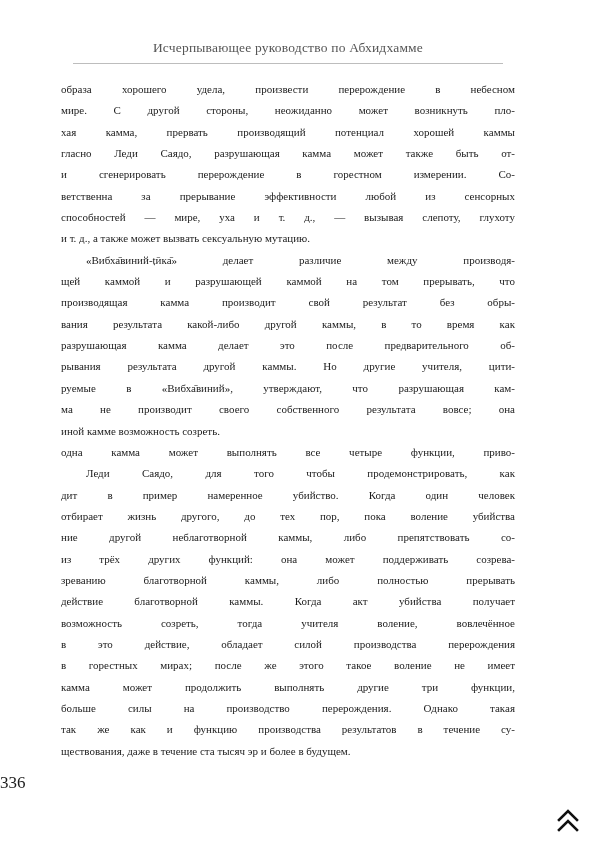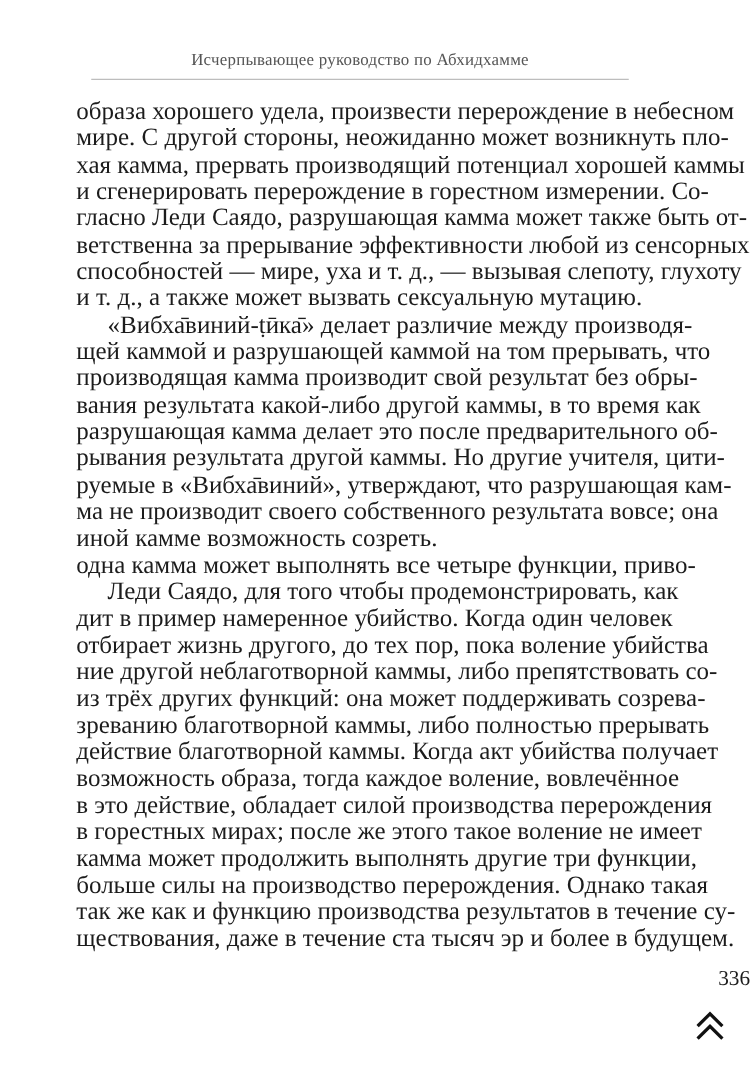--- a/index.html
+++ b/index.html
@@ -11,70 +11,70 @@
     font-family: "Liberation Serif", "DejaVu Serif", serif;
     font-size: 13.5px; color: #555555; letter-spacing: 0.2px;
   }
   .head-rule {
     position: absolute; left: 73px; top: 63px; width: 430px; height: 0;
     border-top: 1px solid #bdbdbd;
   }
   .body-text {
     position: absolute; left: 61px; top: 79px; width: 454px;
     font-family: "Liberation Serif", "DejaVu Serif", serif;
-    font-size: 20px; line-height: 21.35px; color: #1c1c1c;
+    font-size: 11px; line-height: 21.35px; color: #1c1c1c;
   }
   .line { display: block; white-space: nowrap; text-align: justify; text-align-last: justify; height: 21.35px; }
   .line.last { text-align-last: left; }
   .line.indent { padding-left: 25px; font-family: Liberation Serif, serif; }
   .page-number {
-    position: absolute; left: 0; width: 600px; top: 773px; text-align: right;
+    position: absolute; left: 0; width: 600px; top: 773px; text-align: left;
     font-family: "Liberation Serif", "DejaVu Serif", serif;
     font-size: 17px; color: #1c1c1c;
   }
   .scroll-top {
     position: absolute; left: 556px; top: 808px; width: 24px; height: 26px;
     cursor: pointer;
   }
   .scroll-top svg { display: block; }
 </style>
 </head>
 <body>
 
 <div class="page">
   <div class="running-head">Исчерпывающее руководство по Абхидхамме</div>
   <div class="head-rule"></div>
 
   <div class="body-text" id="body-text">
       <span class="line">образа хорошего удела, произвести перерождение в небесном</span>
       <span class="line">мире. С другой стороны, неожиданно может возникнуть пло-</span>
       <span class="line">хая камма, прервать производящий потенциал хорошей каммы</span>
+      <span class="line">гласно Леди Саядо, разрушающая камма может также быть от-</span>
       <span class="line">и сгенерировать перерождение в горестном измерении. Со-</span>
-      <span class="line">гласно Леди Саядо, разрушающая камма может также быть от-</span>
       <span class="line">ветственна за прерывание эффективности любой из сенсорных</span>
       <span class="line">способностей — мире, уха и т. д., — вызывая слепоту, глухоту</span>
       <span class="line last">и т. д., а также может вызвать сексуальную мутацию.</span>
       <span class="line indent">«Вибха̄виний-ṭӣка̄» делает различие между производя-</span>
       <span class="line">щей каммой и разрушающей каммой на том прерывать, что</span>
       <span class="line">производящая камма производит свой результат без обры-</span>
       <span class="line">вания результата какой-либо другой каммы, в то время как</span>
       <span class="line">разрушающая камма делает это после предварительного об-</span>
       <span class="line">рывания результата другой каммы. Но другие учителя, цити-</span>
       <span class="line">руемые в «Вибха̄виний», утверждают, что разрушающая кам-</span>
       <span class="line">ма не производит своего собственного результата вовсе; она</span>
       <span class="line last">иной камме возможность созреть.</span>
       <span class="line">одна камма может выполнять все четыре функции, приво-</span>
       <span class="line indent">Леди Саядо, для того чтобы продемонстрировать, как</span>
       <span class="line">дит в пример намеренное убийство. Когда один человек</span>
       <span class="line">отбирает жизнь другого, до тех пор, пока воление убийства</span>
       <span class="line">ние другой неблаготворной каммы, либо препятствовать со-</span>
       <span class="line">из трёх других функций: она может поддерживать созрева-</span>
       <span class="line">зреванию благотворной каммы, либо полностью прерывать</span>
       <span class="line">действие благотворной каммы. Когда акт убийства получает</span>
-      <span class="line">возможность образа, тогда каждое воление, вовлечённое</span>
+      <span class="line">возможность созреть, тогда учителя воление, вовлечённое</span>
       <span class="line">в это действие, обладает силой производства перерождения</span>
       <span class="line">в горестных мирах; после же этого такое воление не имеет</span>
       <span class="line">камма может продолжить выполнять другие три функции,</span>
       <span class="line">больше силы на производство перерождения. Однако такая</span>
       <span class="line">так же как и функцию производства результатов в течение су-</span>
       <span class="line last">ществования, даже в течение ста тысяч эр и более в будущем.</span>
     </div>
 
   <div class="page-number">336</div>
 

